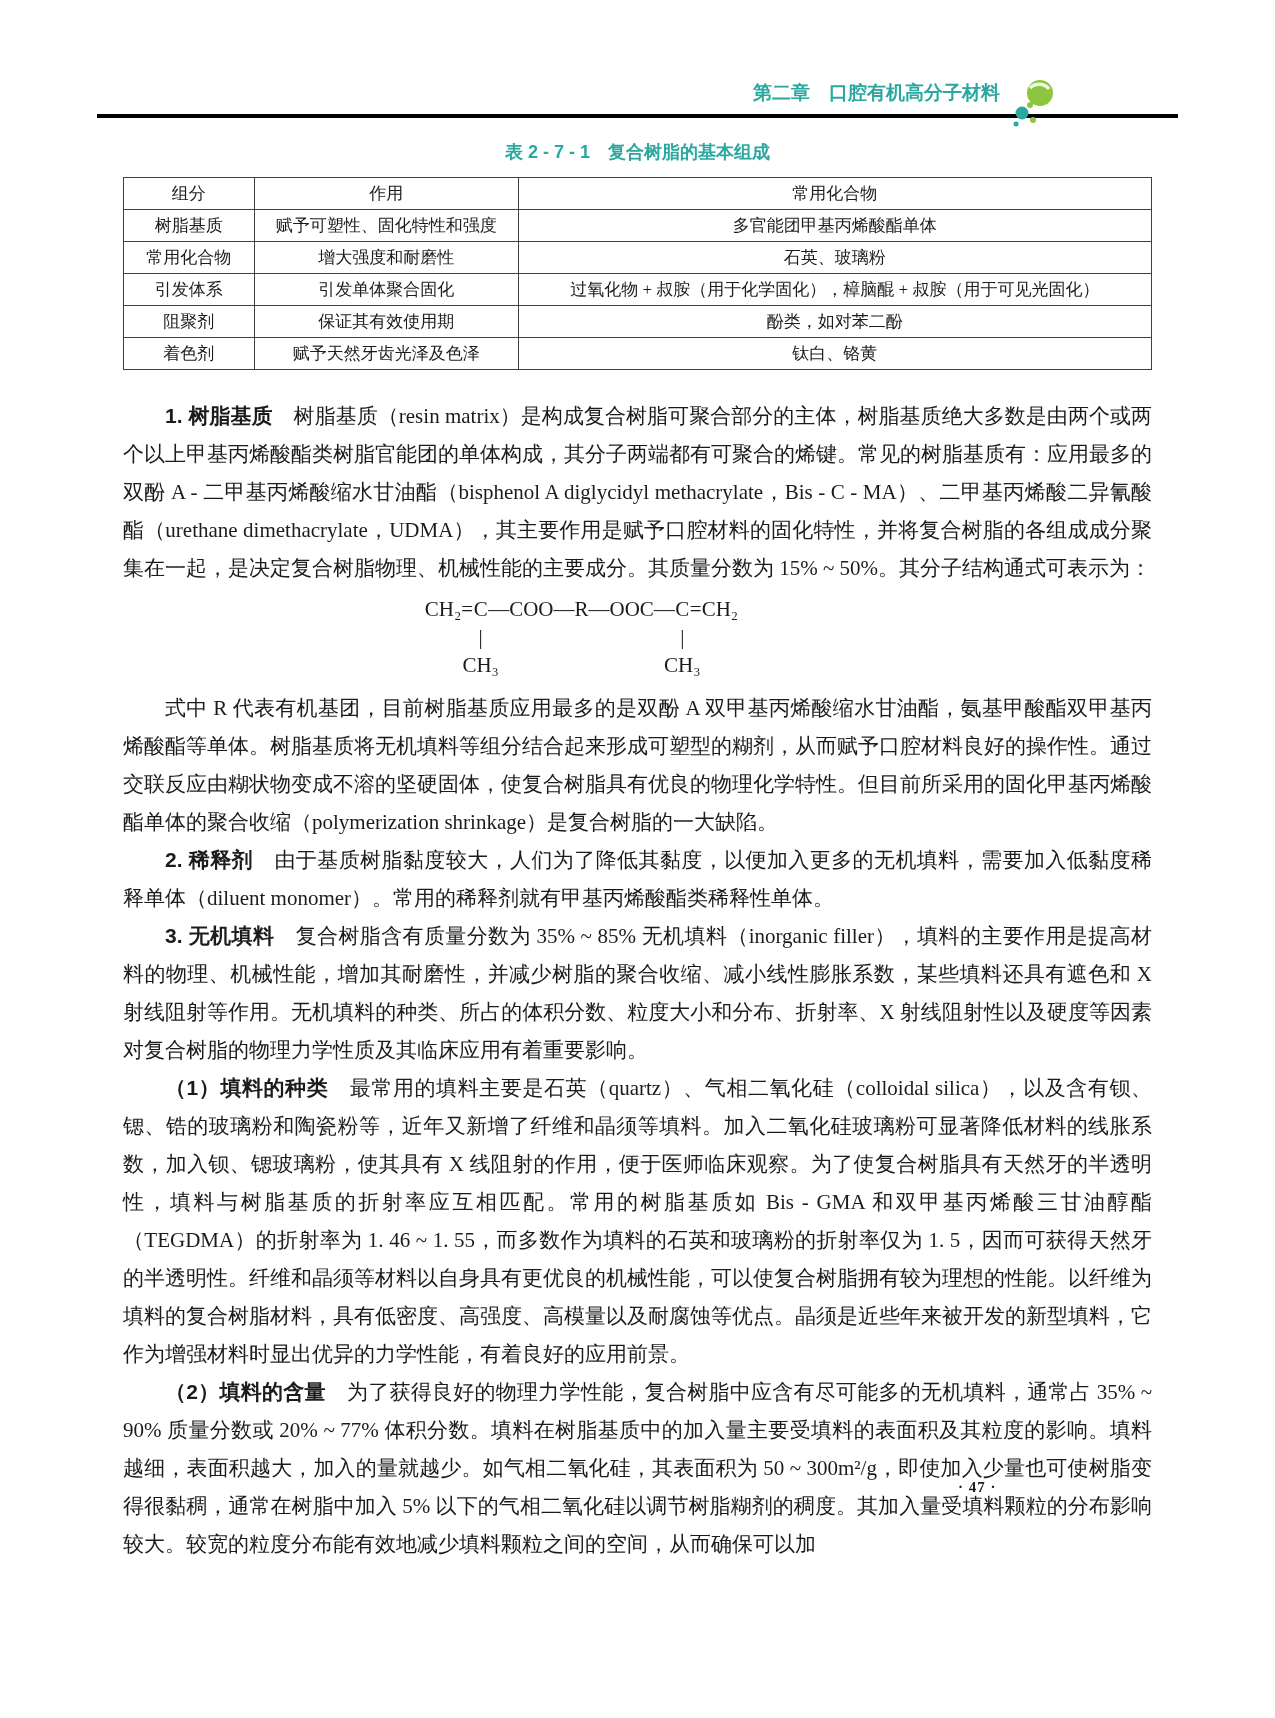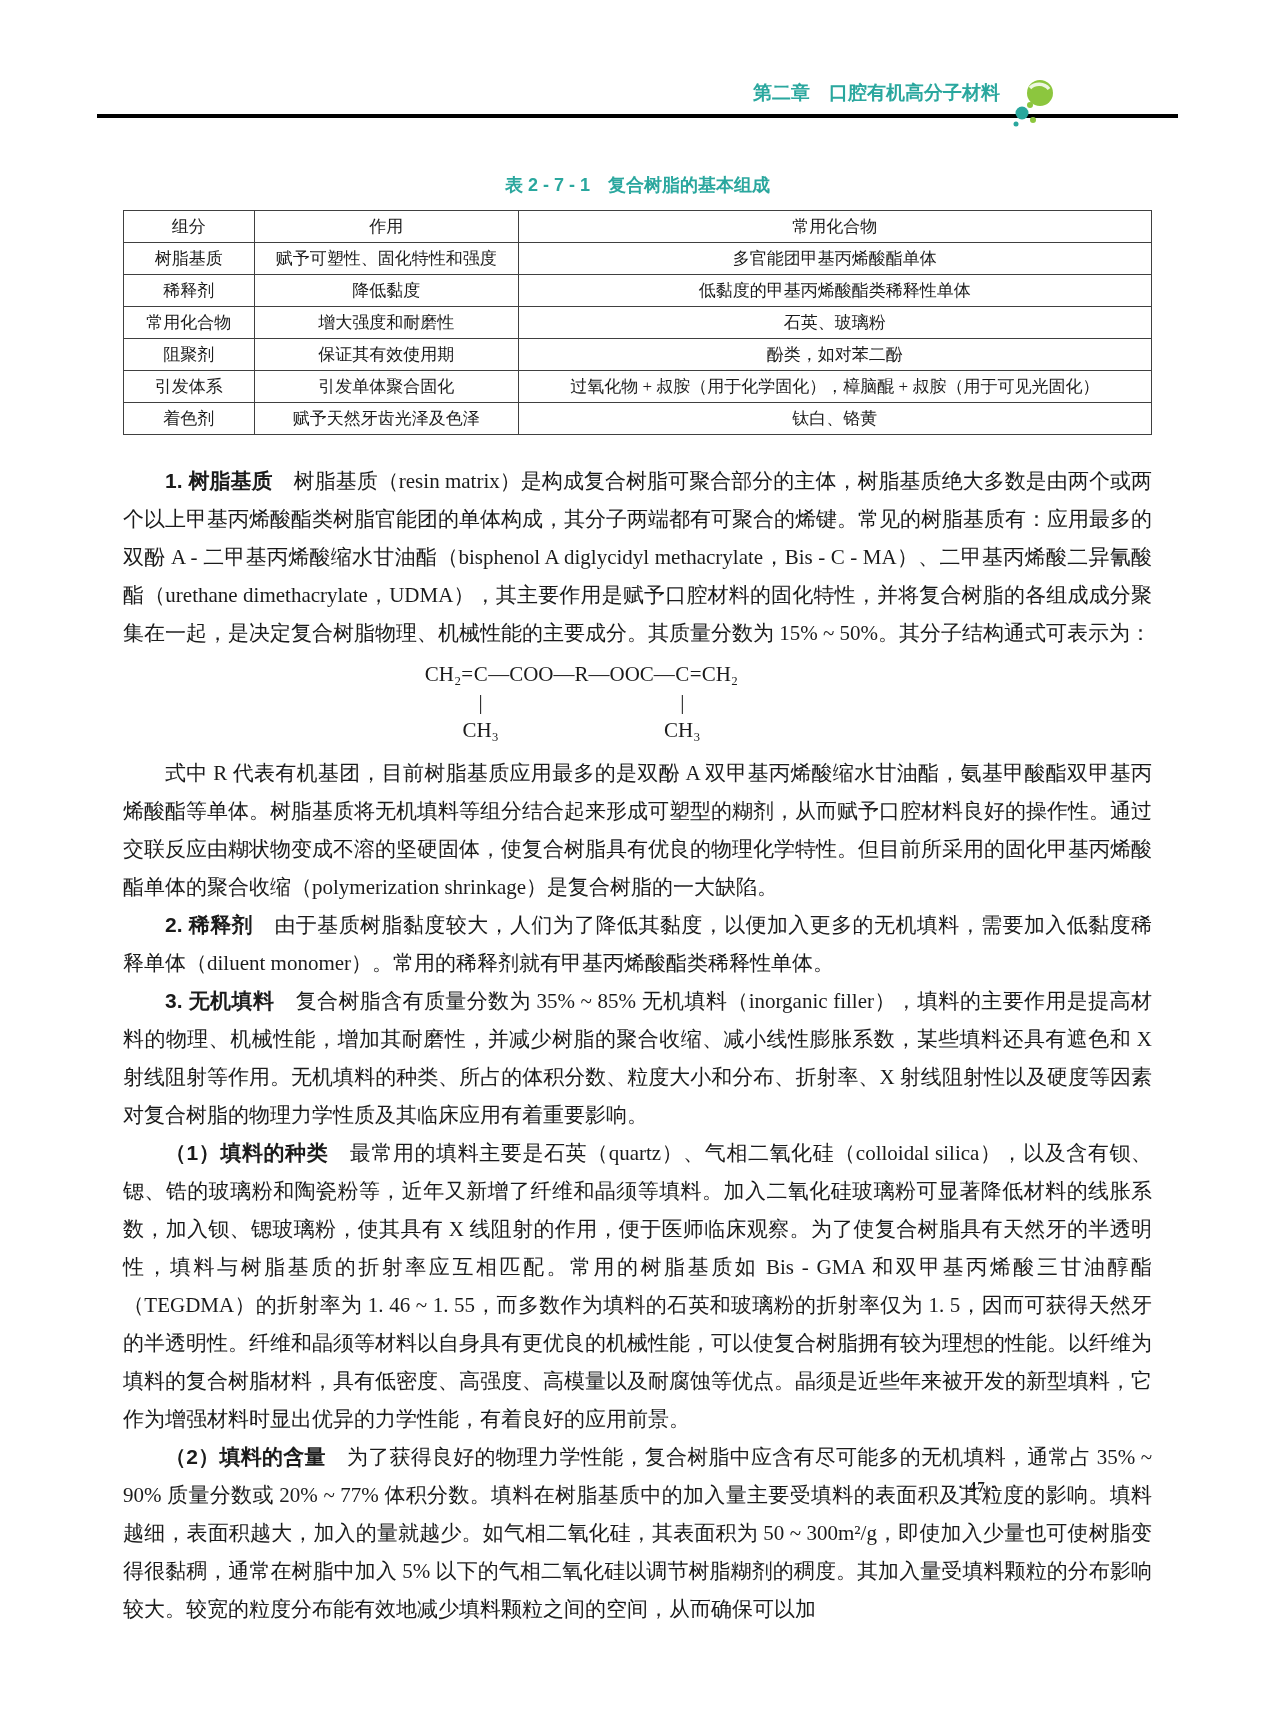--- a/index.html
+++ b/index.html
@@ -42,21 +42,20 @@
     white-space: pre;
   }
   .logo svg { display: block; margin-bottom: -18px; }
 
   
   .content {
     position: absolute;
     top: 140px;
     left: 123px;
     width: 1029px;
-    margin-top: 33px;
   }
 
   .caption {
     text-align: center;
     font-family: "Liberation Sans", "DejaVu Sans", sans-serif;
     font-weight: bold;
     font-size: 18px;
     color: #2aa79e;
     margin-bottom: 13px;
     white-space: pre;
@@ -153,38 +152,33 @@
           <th>常用化合物</th>
         </tr>
       </thead>
       <tbody>
         <tr>
           <td>树脂基质</td>
           <td>赋予可塑性、固化特性和强度</td>
           <td>多官能团甲基丙烯酸酯单体</td>
         </tr>
         <tr>
-          <td>稀释剂</td>
-          <td>降低黏度</td>
-          <td>低黏度的甲基丙烯酸酯类稀释性单体</td>
-        </tr>
-        <tr>
           <td>常用化合物</td>
           <td>增大强度和耐磨性</td>
           <td>石英、玻璃粉</td>
         </tr>
         <tr>
+          <td>引发体系</td>
+          <td>引发单体聚合固化</td>
+          <td>过氧化物 + 叔胺（用于化学固化），樟脑醌 + 叔胺（用于可见光固化）</td>
+        </tr>
+        <tr>
           <td>阻聚剂</td>
           <td>保证其有效使用期</td>
           <td>酚类，如对苯二酚</td>
-        </tr>
-        <tr>
-          <td>引发体系</td>
-          <td>引发单体聚合固化</td>
-          <td>过氧化物 + 叔胺（用于化学固化），樟脑醌 + 叔胺（用于可见光固化）</td>
         </tr>
         <tr>
           <td>着色剂</td>
           <td>赋予天然牙齿光泽及色泽</td>
           <td>钛白、铬黄</td>
         </tr>
       </tbody>
     </table>
 
     <div class="bodytext">

